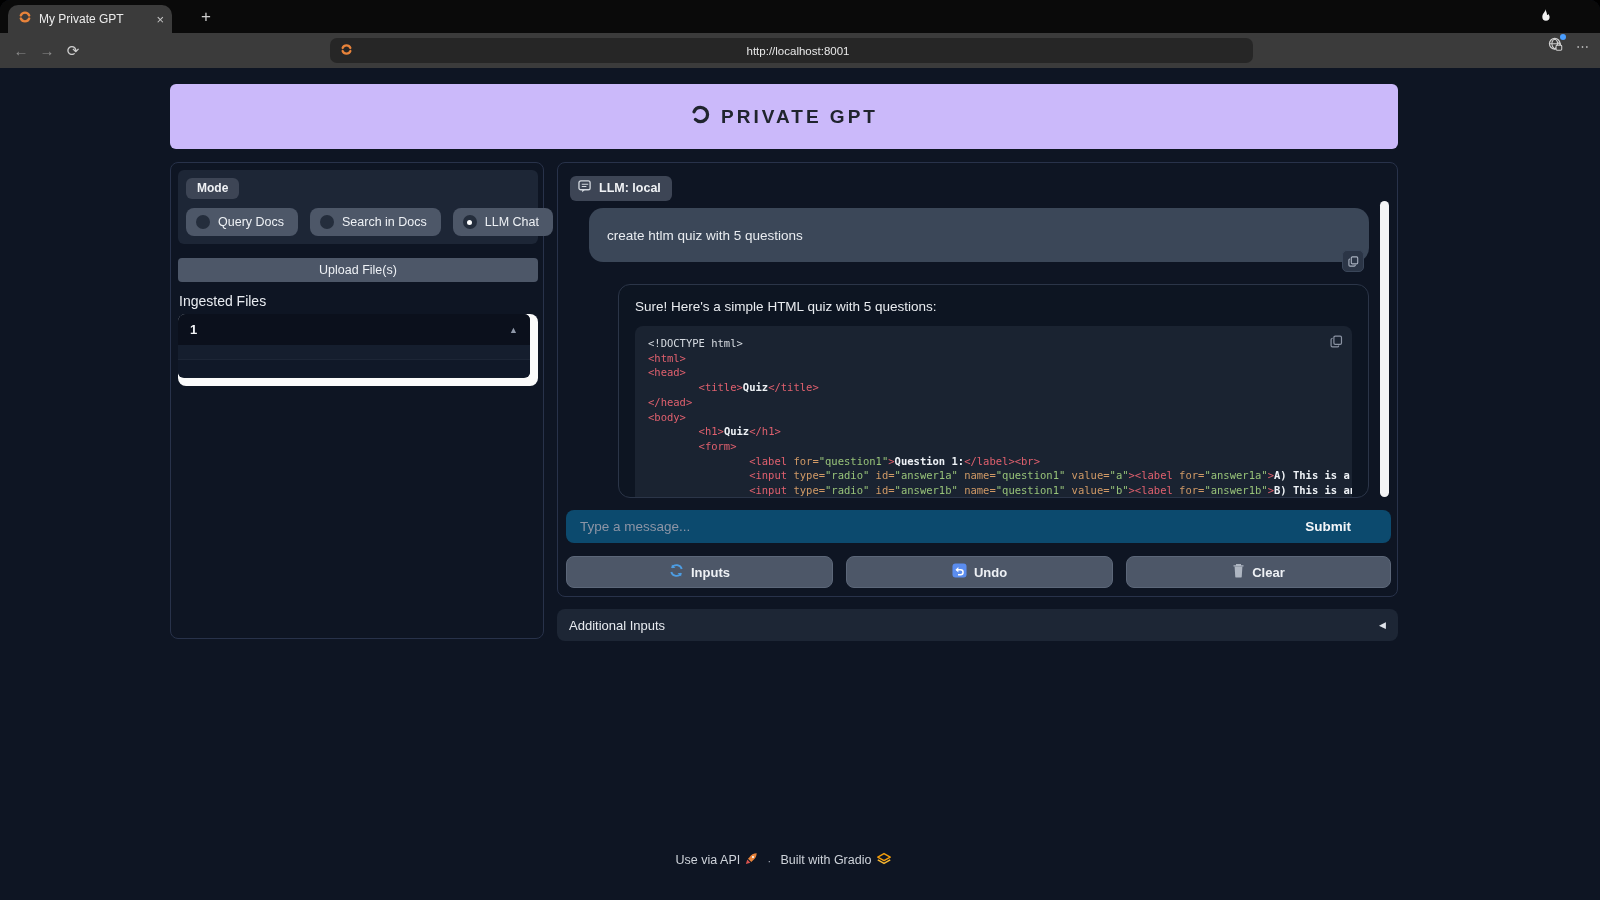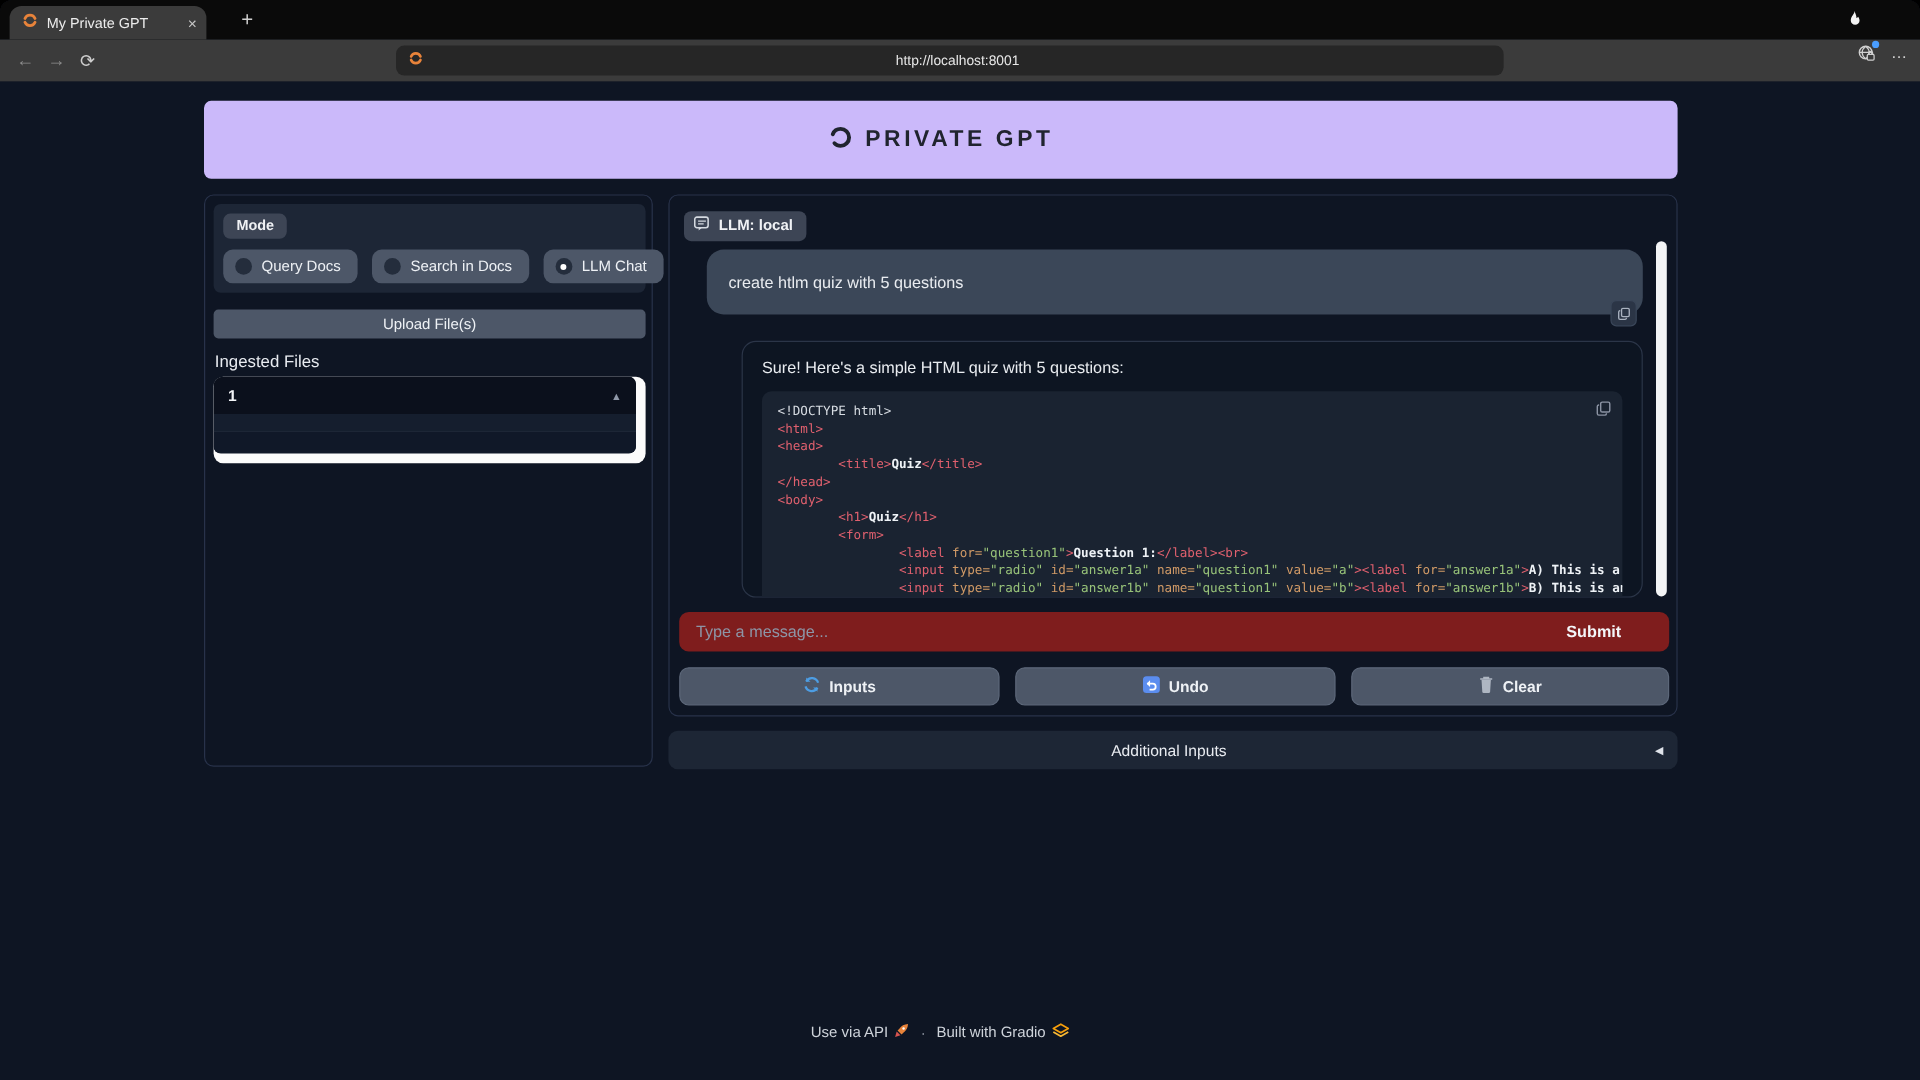--- a/index.html
+++ b/index.html
@@ -61,29 +61,29 @@
   .bot-intro { color:#e9ecf0; font-size:13.5px; margin-bottom:11px; }
   .code-block { position:relative; background:#1a2331; border-radius:8px; padding:10px 13px; height:300px; overflow:hidden;margin-top:12px; }
   .code-line { font-family:"DejaVu Sans Mono", monospace; font-size:10.5px; line-height:14.7px; white-space:pre; color:#d7dce2; }
   .code-line .t { color:#e0606e; }
   .code-line .a { color:#d19a66; }
   .code-line .v { color:#98c379; }
   .code-line .p { color:#d7dce2; }
   .code-line .b { color:#eef2f6; font-weight:bold; }
   .copy-btn-code { position:absolute; right:9px; top:8px; }
   .chat-scrollbar { position:absolute; left:822px; top:38px; width:9px; height:296px; background:#f3f4f6; border-radius:5px; }
-  .input-row { position:absolute; left:8px; top:347px; width:825px; height:33px; background:#7f1d1d; border-radius:8px; display:flex; align-items:center; padding:0 14px; }
+  .input-row { position:absolute; left:8px; top:347px; width:825px; height:33px; background:#0c4a6e; border-radius:8px; display:flex; align-items:center; padding:0 14px; }
   .input-placeholder { flex:1; color:#8d95a6; font-size:13.5px; }
   .submit-label { color:#f4f6f9; font-size:13.5px; font-weight:bold; margin-right:26px; }
   .btn-row-btn { position:absolute; top:393px; height:32px; background:#4d5768; border:1px solid #5c6779; border-radius:8px; display:flex; align-items:center; justify-content:center; gap:7px; color:#eef1f5; font-size:13px; font-weight:bold; }
   .btn-retry { left:8px; width:267px; }
   .btn-undo { left:288px; width:267px; }
   .btn-clear { left:568px; width:265px; }
 
-  .additional-bar { position:absolute; left:557px; top:541px; width:841px; height:21px; background:#1d2635; border-radius:8px; display:flex; align-items:center; padding:16px 12px;text-align:center; }
+  .additional-bar { position:absolute; left:557px; top:541px; width:841px; height:21px; background:#1d2635; border-radius:8px; display:flex; align-items:center; padding:16px 12px; }
   .additional-label { flex:1; color:#e8ebf0; font-size:13px; }
   .collapse-ic { color:#dfe3ea; font-size:9px; }
 
   .footer { position:absolute; left:170px; top:784px; width:1228px; display:flex; align-items:flex-end; justify-content:center; gap:9px; color:#ced3da; font-size:12.5px; }
   .footer .sep { color:#9aa1ad; }
   .footer-item { display:flex; align-items:center; gap:5px; }
 </style>
 </head>
 <body>
 

